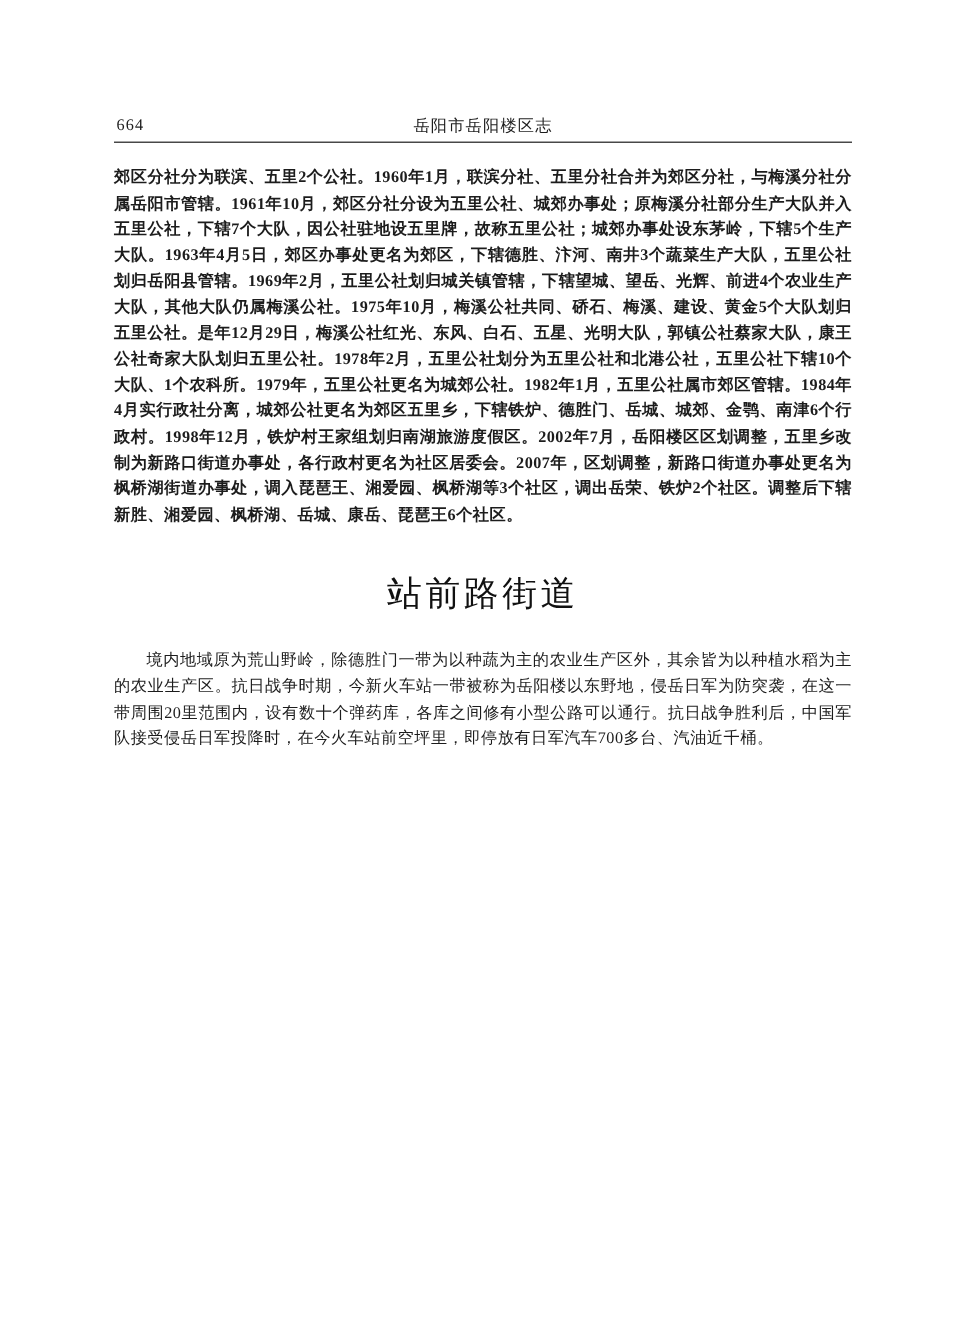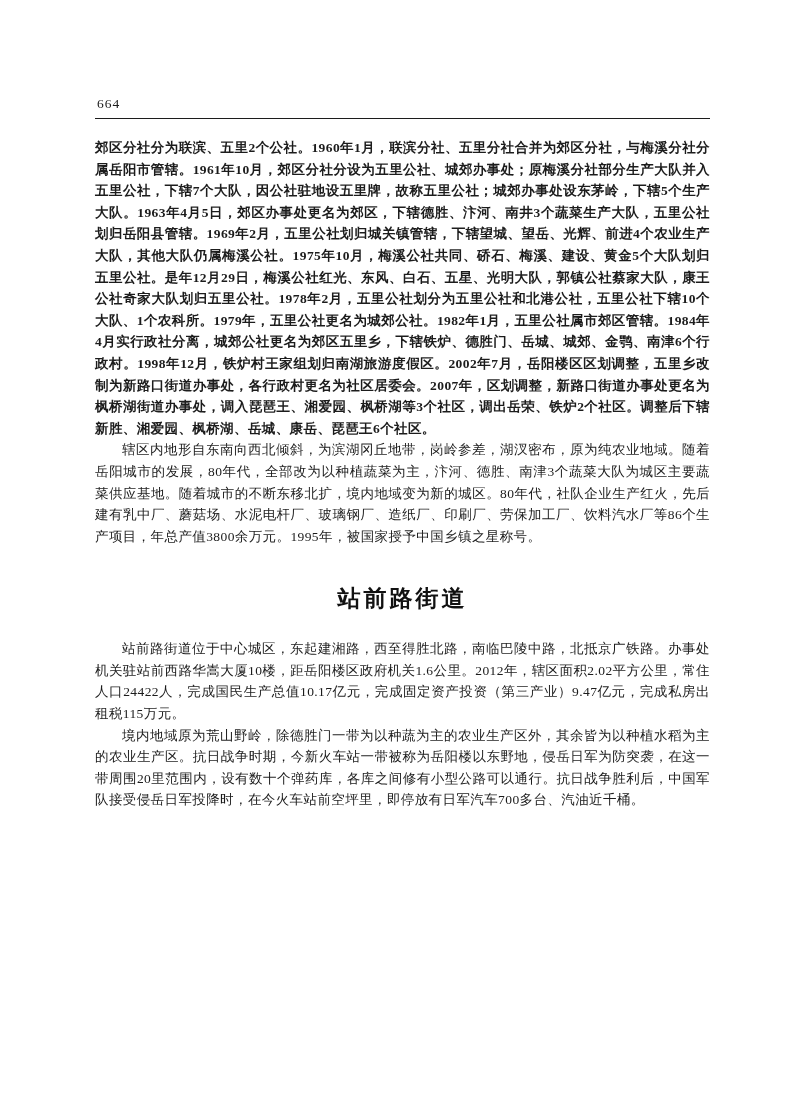--- a/index.html
+++ b/index.html
@@ -55,41 +55,40 @@
     text-indent: 2em;
     letter-spacing: 0.4px;
   }
   .body-text p.no-indent {
     text-indent: 0;
     font-weight: bold;
   }
   .section-heading {
     margin: 36px 0 24px 0;
     text-align: center;
-    font-size: 23px;
-    font-weight: bold;
+    font-size: 29px;
+    font-weight: normal;
     letter-spacing: 3px;
     color: #111;
   }
 </style>
 </head>
 <body>
 
 <div class="page">
   <div class="content">
 
     <div class="page-header">
       <span class="page-number">664</span>
+      <span class="book-title">岳阳市岳阳楼区志</span>
     </div>
     <hr class="header-rule">
 
     <div class="body-text">
       <p class="no-indent">郊区分社分为联滨、五里2个公社。1960年1月，联滨分社、五里分社合并为郊区分社，与梅溪分社分属岳阳市管辖。1961年10月，郊区分社分设为五里公社、城郊办事处；原梅溪分社部分生产大队并入五里公社，下辖7个大队，因公社驻地设五里牌，故称五里公社；城郊办事处设东茅岭，下辖5个生产大队。1963年4月5日，郊区办事处更名为郊区，下辖德胜、汴河、南井3个蔬菜生产大队，五里公社划归岳阳县管辖。1969年2月，五里公社划归城关镇管辖，下辖望城、望岳、光辉、前进4个农业生产大队，其他大队仍属梅溪公社。1975年10月，梅溪公社共同、硚石、梅溪、建设、黄金5个大队划归五里公社。是年12月29日，梅溪公社红光、东风、白石、五星、光明大队，郭镇公社蔡家大队，康王公社奇家大队划归五里公社。1978年2月，五里公社划分为五里公社和北港公社，五里公社下辖10个大队、1个农科所。1979年，五里公社更名为城郊公社。1982年1月，五里公社属市郊区管辖。1984年4月实行政社分离，城郊公社更名为郊区五里乡，下辖铁炉、德胜门、岳城、城郊、金鹗、南津6个行政村。1998年12月，铁炉村王家组划归南湖旅游度假区。2002年7月，岳阳楼区区划调整，五里乡改制为新路口街道办事处，各行政村更名为社区居委会。2007年，区划调整，新路口街道办事处更名为枫桥湖街道办事处，调入琵琶王、湘爱园、枫桥湖等3个社区，调出岳荣、铁炉2个社区。调整后下辖新胜、湘爱园、枫桥湖、岳城、康岳、琵琶王6个社区。</p>
-      <p>辖区内地形自东南向西北倾斜，为滨湖冈丘地带，岗岭参差，湖汊密布，原为纯农业地域。随着岳阳城市的发展，80年代，全部改为以种植蔬菜为主，汴河、德胜、南津3个蔬菜大队为城区主要蔬菜供应基地。随着城市的不断东移北扩，境内地域变为新的城区。80年代，社队企业生产红火，先后建有乳中厂、蘑菇场、水泥电杆厂、玻璃钢厂、造纸厂、印刷厂、劳保加工厂、饮料汽水厂等86个生产项目，年总产值3800余万元。1995年，被国家授予中国乡镇之星称号。</p>
 
       <h1 class="section-heading">站前路街道</h1>
 
-      <p>站前路街道位于中心城区，东起建湘路，西至得胜北路，南临巴陵中路，北抵京广铁路。办事处机关驻站前西路华嵩大厦10楼，距岳阳楼区政府机关1.6公里。2012年，辖区面积2.02平方公里，常住人口24422人，完成国民生产总值10.17亿元，完成固定资产投资（第三产业）9.47亿元，完成私房出租税115万元。</p>
       <p>境内地域原为荒山野岭，除德胜门一带为以种蔬为主的农业生产区外，其余皆为以种植水稻为主的农业生产区。抗日战争时期，今新火车站一带被称为岳阳楼以东野地，侵岳日军为防突袭，在这一带周围20里范围内，设有数十个弹药库，各库之间修有小型公路可以通行。抗日战争胜利后，中国军队接受侵岳日军投降时，在今火车站前空坪里，即停放有日军汽车700多台、汽油近千桶。</p>
     </div>
 
   </div>
 </div>
 
 </body></html>

